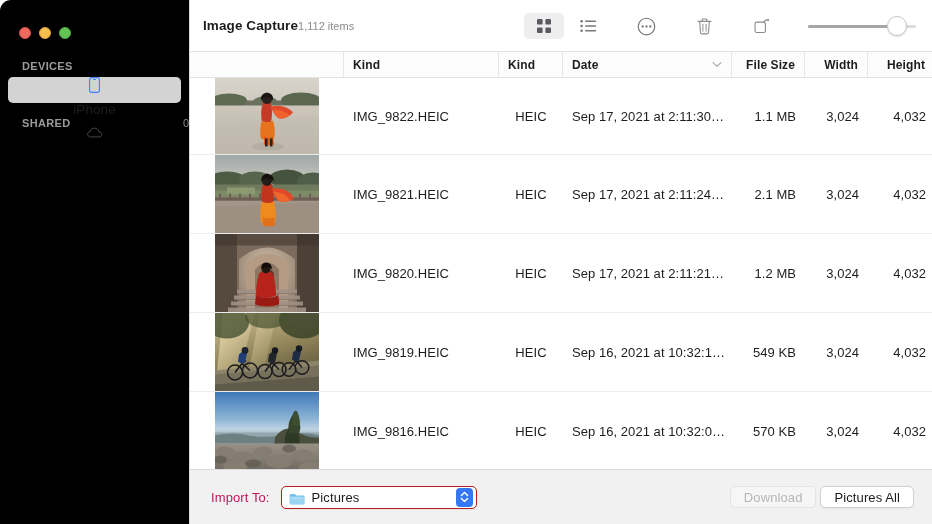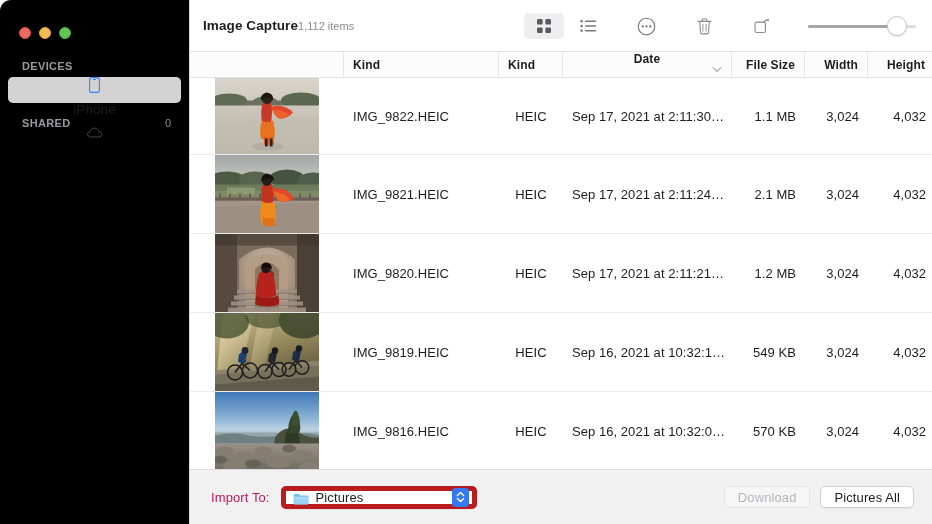--- a/index.html
+++ b/index.html
@@ -44,21 +44,20 @@
 
   .sb-section-label {
     font-size: 11px;
     font-weight: 700;
     letter-spacing: 0.35px;
     color: #9a9a9d;
     padding: 14px 0 5px 22px;
   }
   .sb-section-label.shared-row {
     display: flex; align-items: center; justify-content: space-between;
-    padding-right: 18px;
   }
   .sb-badge {
     font-size: 11px; font-weight: 400; color: #8a8a8e;
     letter-spacing: 0;
   }
 
   .sb-item {
     margin: 0 8px;
     height: 26px;
     display: flex;
@@ -164,21 +163,21 @@
   .ch {
     display: flex; align-items: center;
     border-right: 1px solid #e6e6e7;
     padding: 0 9px;
     font-weight: 600;
     letter-spacing: 0.1px;
     white-space: nowrap;
     overflow: hidden;
   }
   .ch.right { justify-content: flex-end; }
-  .ch.sorted { position: relative; flex-direction: column; }
+  .ch.sorted { position: relative; }
   .ch .sort-caret { margin-left: auto; opacity: .55; display: flex; align-items: center; }
 
   
   .c-thumb { width: 154px; flex: 0 0 154px; }
   .c-name  { width: 155px; flex: 0 0 155px; }
   .c-kind  { width: 64px;  flex: 0 0 64px; }
   .c-date  { width: 169px; flex: 0 0 169px; }
   .c-size  { width: 73px;  flex: 0 0 73px; }
   .c-width { width: 63px;  flex: 0 0 63px; }
   .c-height{ width: 67px;  flex: 0 0 67px; }
@@ -228,41 +227,41 @@
     border-top: 1px solid #dcdbdc;
     display: flex;
     align-items: center;
     padding: 0 18px 0 21px;
     gap: 11px;
   }
   .import-label { font-size: 13px; color: #be185d; letter-spacing: 0.1px; }
   .popup {
     width: 196px; height: 23px;
     background: #ffffff;
-    border: 5px solid #b91c1c;
+    border: 1px solid #b91c1c;
     border-radius: 5px;
     display: flex; align-items: center;
     padding: 0 3px 0 7px;
     gap: 7px;
     box-shadow: 0 0.5px 1px rgba(0,0,0,0.05);
     position: relative;
   }
   .popup .folder-icon { width: 16px; height: 13px; flex: 0 0 16px; }
   .popup .popup-text { font-size: 13px; color: #1d1d1f; flex: 1; letter-spacing: 0.1px; }
   .popup .stepper {
     width: 17px; height: 19px;
     background: #3478f6;
     border-radius: 4px;
     display: flex; flex-direction: column;
     align-items: center; justify-content: center;
     gap: 2px;
     flex: 0 0 17px;
   }
 
-  .btn-group { margin-left: auto; display: flex; align-items: center; gap: 10px; justify-content: flex-end; }
+  .btn-group { margin-left: auto; display: flex; align-items: center; gap: 4px; justify-content: flex-end; }
   .btn {
     height: 22px;
     padding: 0 13px;
     border-radius: 5px;
     font-size: 13px;
     display: flex; align-items: center; justify-content: center;
     letter-spacing: 0.1px;
   }
   .btn.secondary {
     background: #ffffff;

